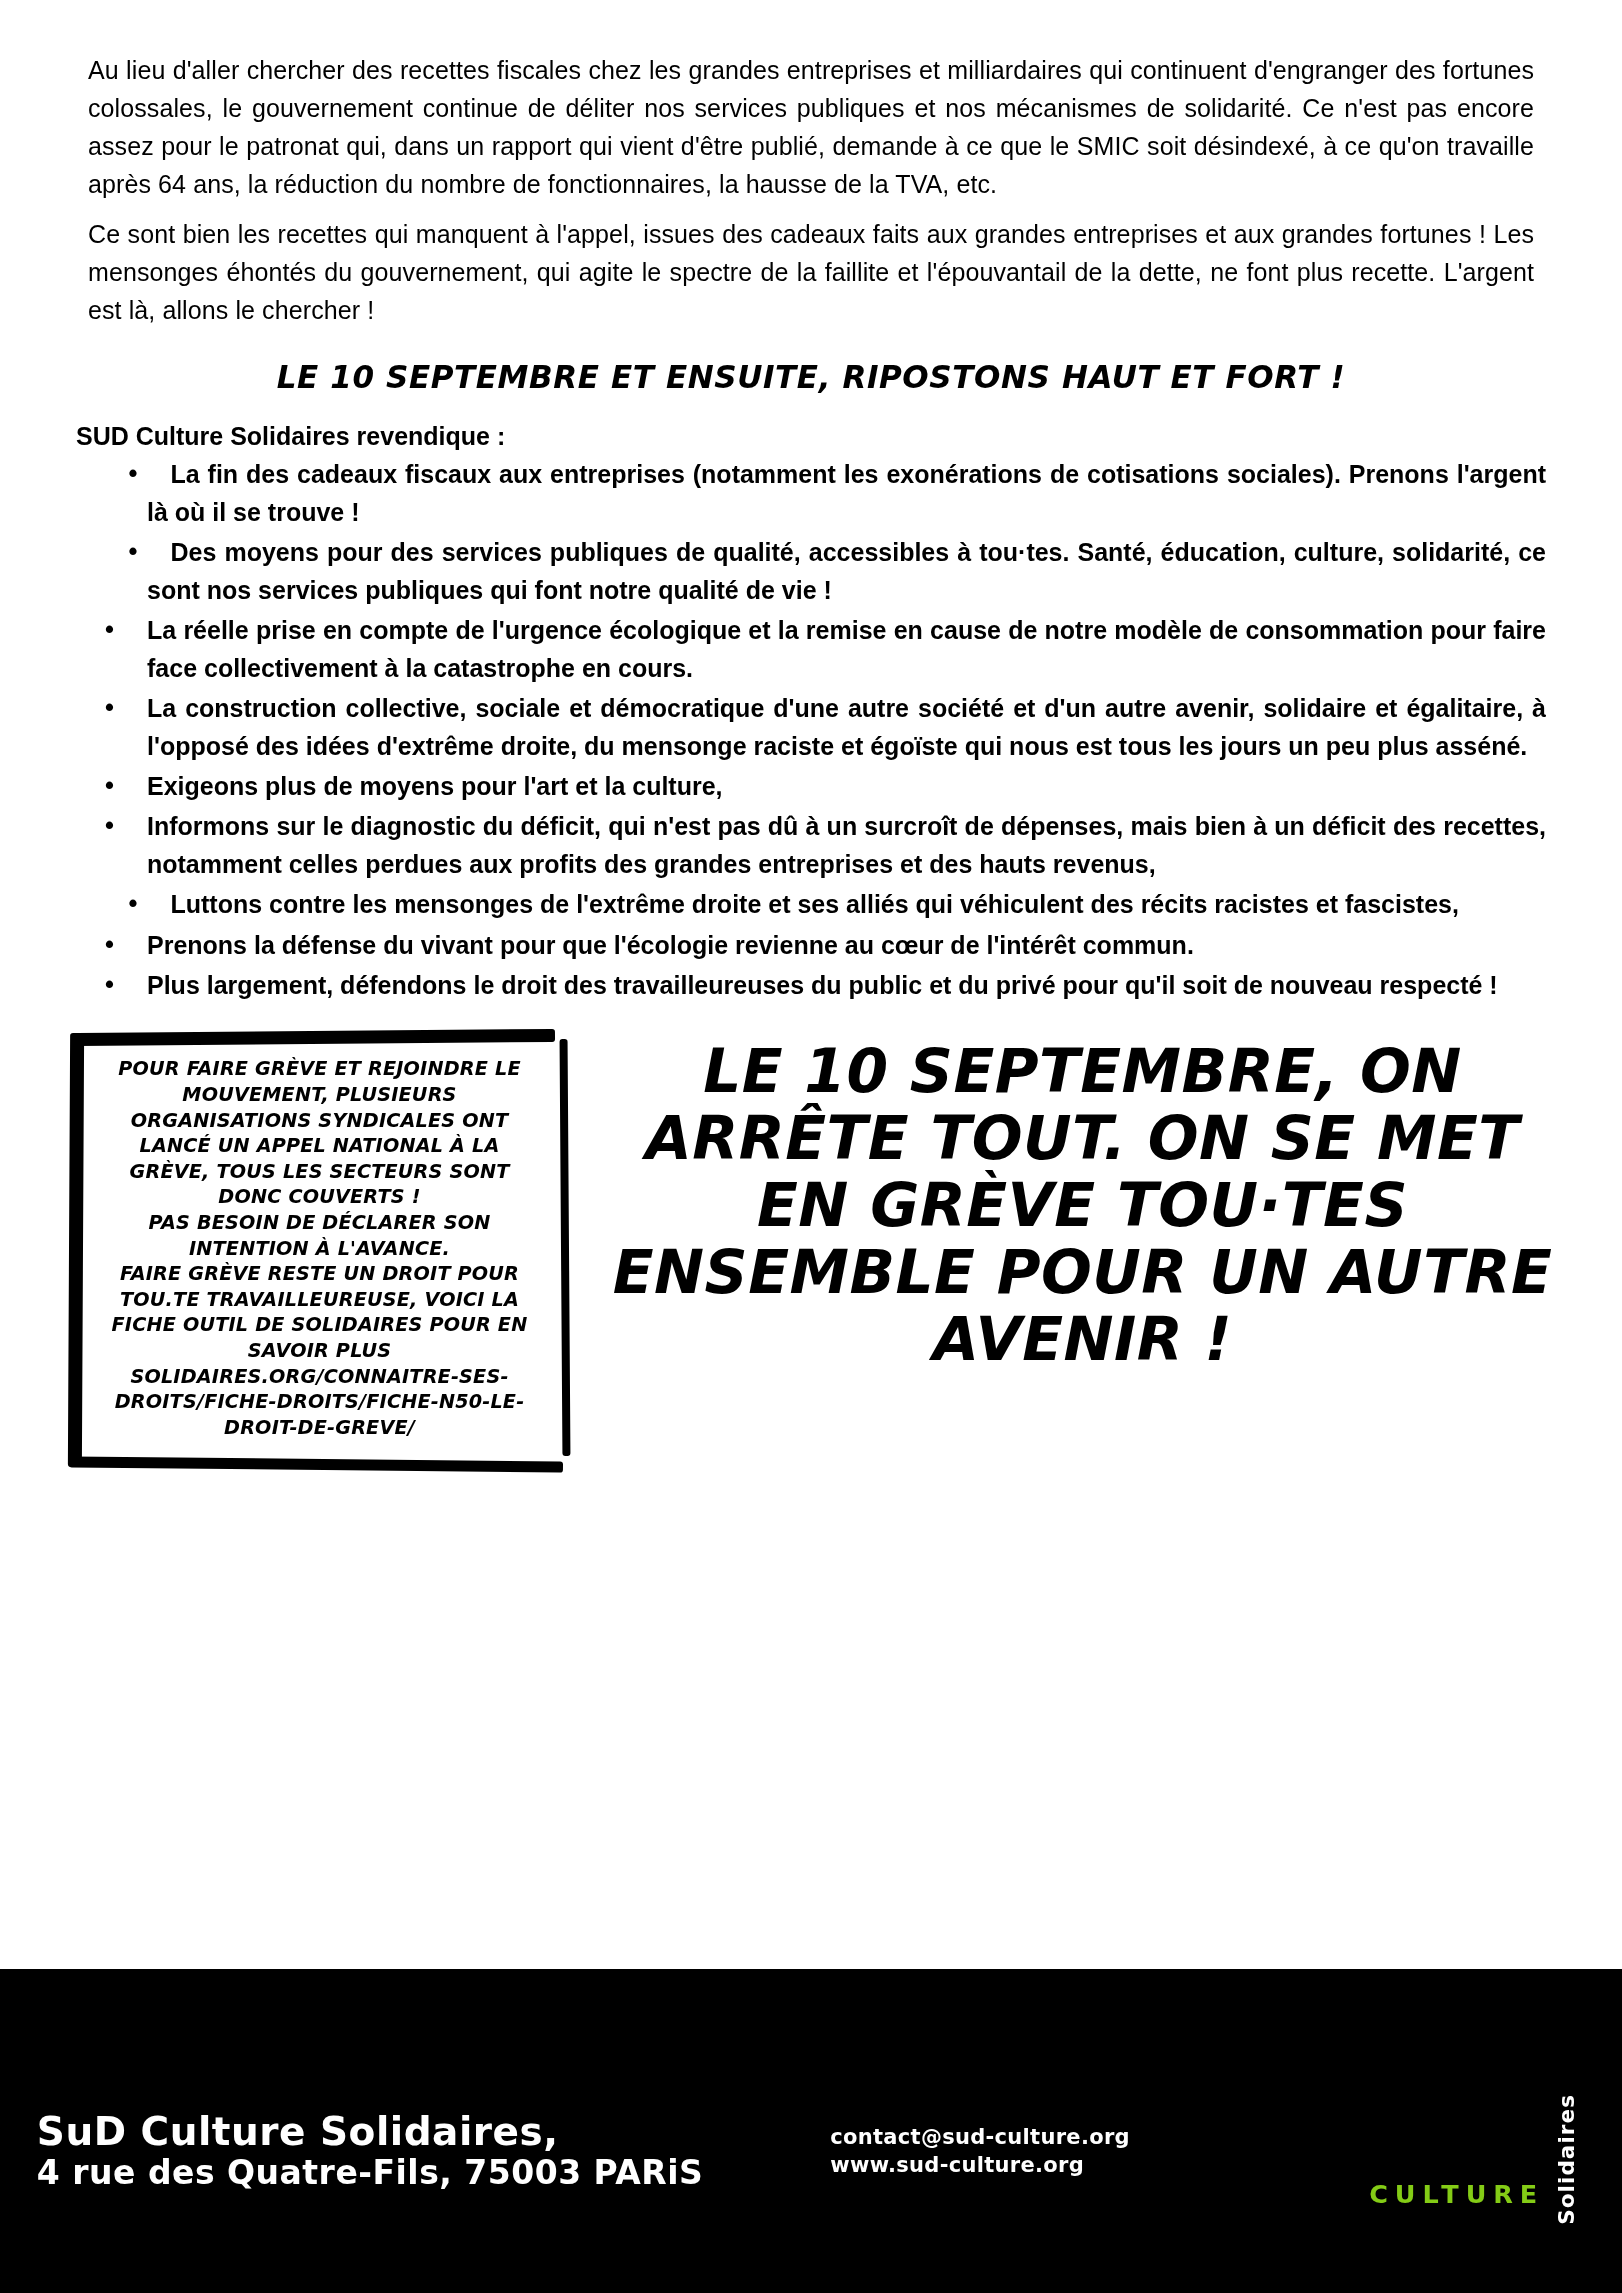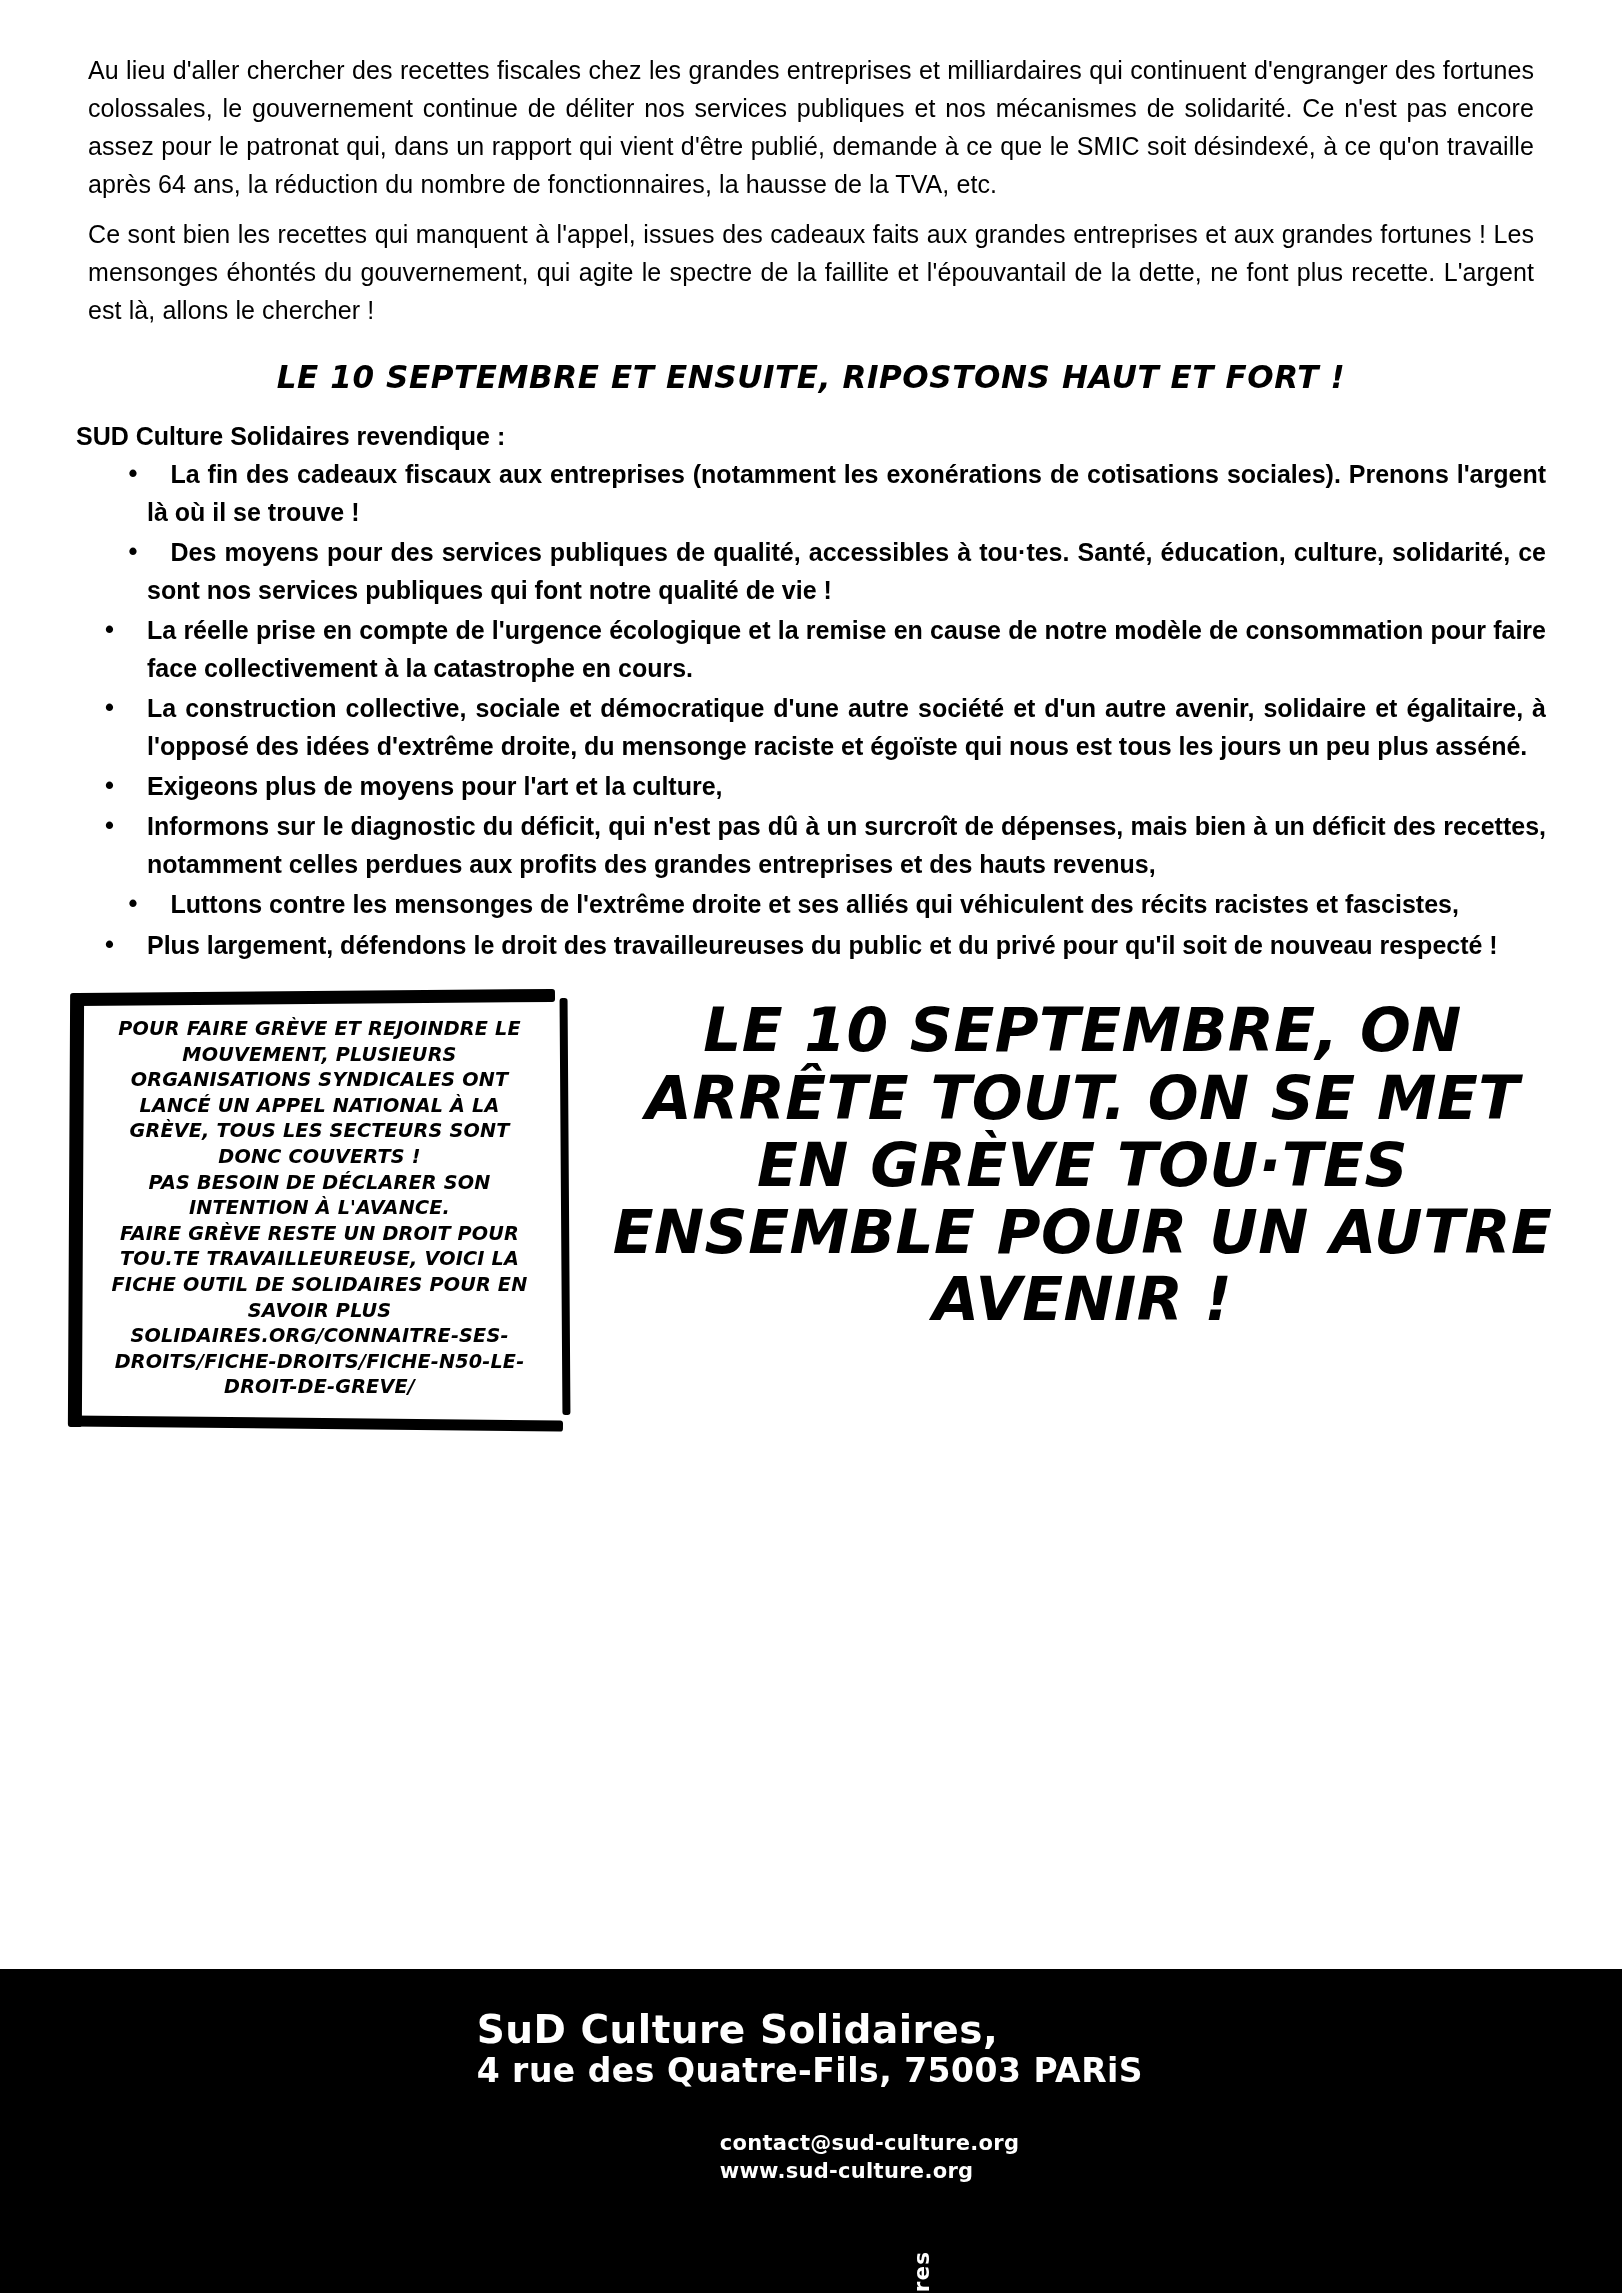--- a/index.html
+++ b/index.html
@@ -162,21 +162,20 @@
     left: 0;
     right: 0;
     bottom: 0;
     height: 325px;
     background: #000000;
     color: #ffffff;
     display: flex;
     align-items: center;
     padding: 0 39px 0 29px;
     box-sizing: border-box;
-    flex-direction: column;
   }
   .footer-org {
     flex: 0 0 auto;
     padding-left: 7.8px;
     padding-top: 39px;
   }
   .footer-org .org-name {
     font-family: "DejaVu Sans", sans-serif;
     font-weight: 700;
     font-size: 39px;
@@ -262,20 +261,21 @@
     <div class="claims-title">SUD Culture Solidaires revendique :</div>
 
     <ul class="claims">
       <li class="indent-more">La fin des cadeaux fiscaux aux entreprises (notamment les exonérations de cotisations sociales). Prenons l'argent là où il se trouve !</li>
       <li class="indent-more">Des moyens pour des services publiques de qualité, accessibles à tou·tes. Santé, éducation, culture, solidarité, ce sont nos services publiques qui font notre qualité de vie !</li>
       <li>La réelle prise en compte de l'urgence écologique et la remise en cause de notre modèle de consommation pour faire face collectivement à la catastrophe en cours.</li>
       <li>La construction collective, sociale et démocratique d'une autre société et d'un autre avenir, solidaire et égalitaire, à l'opposé des idées d'extrême droite, du mensonge raciste et égoïste qui nous est tous les jours un peu plus asséné.</li>
       <li>Exigeons plus de moyens pour l'art et la culture,</li>
       <li>Informons sur le diagnostic du déficit, qui n'est pas dû à un surcroît de dépenses, mais bien à un déficit des recettes, notamment celles perdues aux profits des grandes entreprises et des hauts revenus,</li>
       <li class="indent-more">Luttons contre les mensonges de l'extrême droite et ses alliés qui véhiculent des récits racistes et fascistes,</li>
+      <li>Prenons la défense du vivant pour que l'écologie revienne au cœur de l'intérêt commun.</li>
       <li>Plus largement, défendons le droit des travailleureuses du public et du privé pour qu'il soit de nouveau respecté !</li>
     </ul>
 
   </div>
 
   <div class="lower">
 
     <div class="strike-box">
       <span class="frame-t"></span>
       <span class="frame-b"></span>

